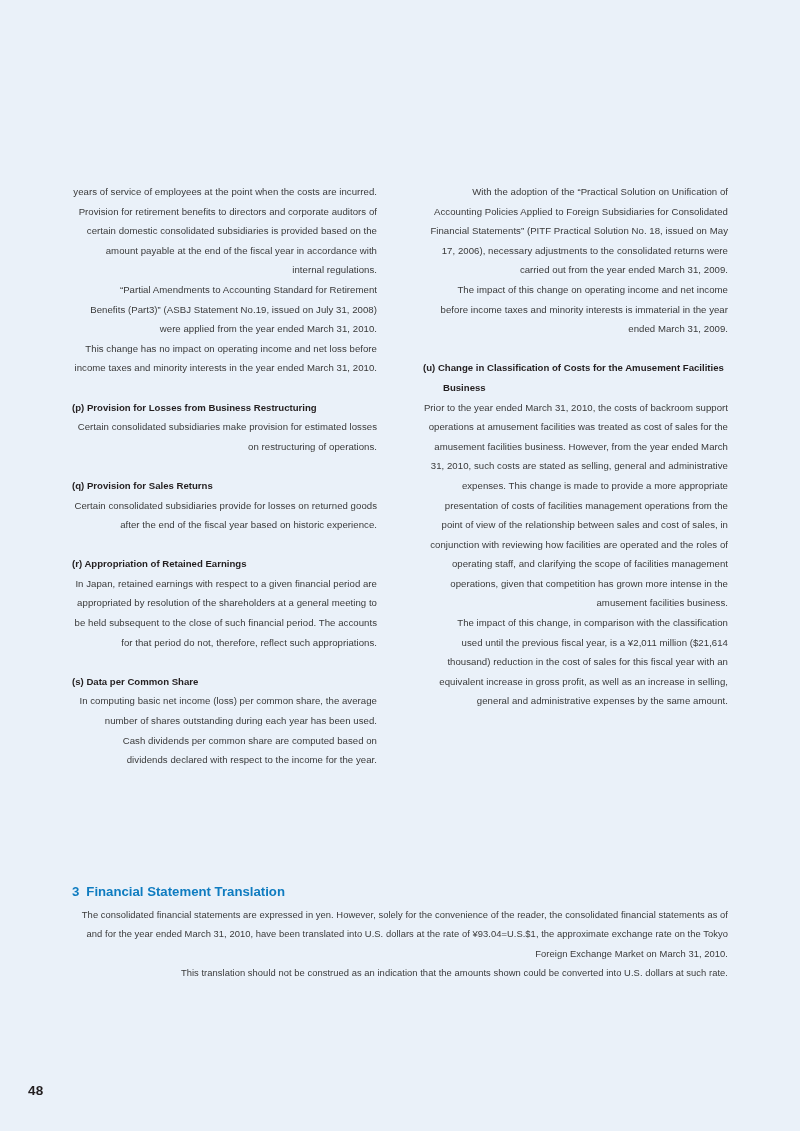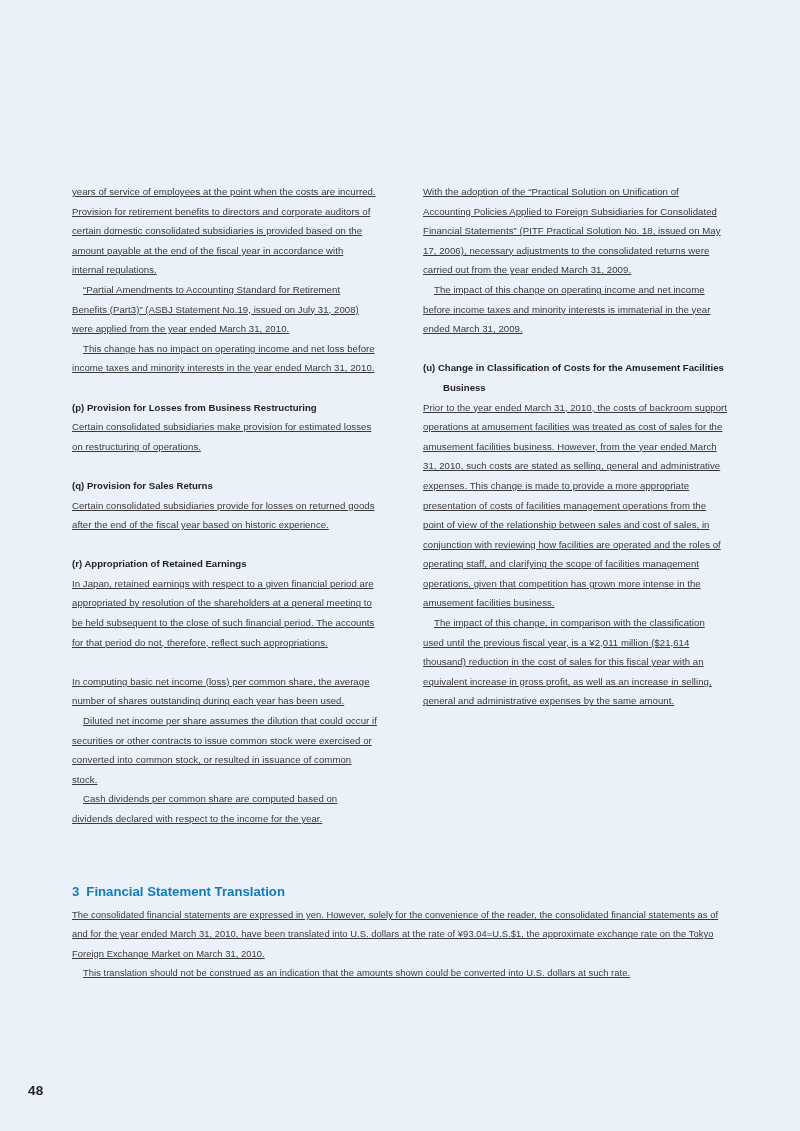--- a/index.html
+++ b/index.html
@@ -39,22 +39,21 @@
     width: 305px;
   }
 
   
   .body-text {
     font-size: 9.6px;
     line-height: 19.6px;
     letter-spacing: 0.005em;
     color: #3a3a3a;
     margin: 0;
-    text-align: left;
-    text-decoration: underline;
+    text-align: right;
   }
   .body-text + .body-text {
     text-indent: 11px;
   }
 
   .sub-head {
     font-size: 9.6px;
     line-height: 19.6px;
     font-weight: bold;
     color: #231f20;
@@ -125,22 +124,22 @@
       <h3 class="sub-head">(q) Provision for Sales Returns</h3>
       <p class="body-text">Certain consolidated subsidiaries provide for losses on returned goods after the end of the fiscal year based on historic experience.</p>
 
       <div class="block-gap"></div>
 
       <h3 class="sub-head">(r) Appropriation of Retained Earnings</h3>
       <p class="body-text">In Japan, retained earnings with respect to a given financial period are appropriated by resolution of the shareholders at a general meeting to be held subsequent to the close of such financial period. The accounts for that period do not, therefore, reflect such appropriations.</p>
 
       <div class="block-gap"></div>
 
+      <h3 class="sub-head">(s) Data per Common Share</h3>
       <p class="body-text">In computing basic net income (loss) per common share, the average number of shares outstanding during each year has been used.</p>
-      <p class="body-text">Diluted net income per share assumes the dilution that could occur if securities or other contracts to issue common stock were exercised or converted into common stock, or resulted in issuance of common stock.</p>
       <p class="body-text">Cash dividends per common share are computed based on dividends declared with respect to the income for the year.</p>
 
     </div>
 
     <div class="col">
 
       <p class="body-text">With the adoption of the “Practical Solution on Unification of Accounting Policies Applied to Foreign Subsidiaries for Consolidated Financial Statements” (PITF Practical Solution No. 18, issued on May 17, 2006), necessary adjustments to the consolidated returns were carried out from the year ended March 31, 2009.</p>
       <p class="body-text">The impact of this change on operating income and net income before income taxes and minority interests is immaterial in the year ended March 31, 2009.</p>
 
       <div class="block-gap"></div>

